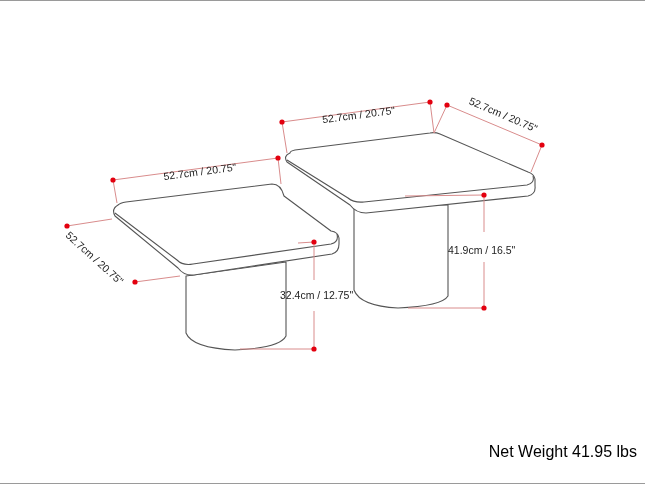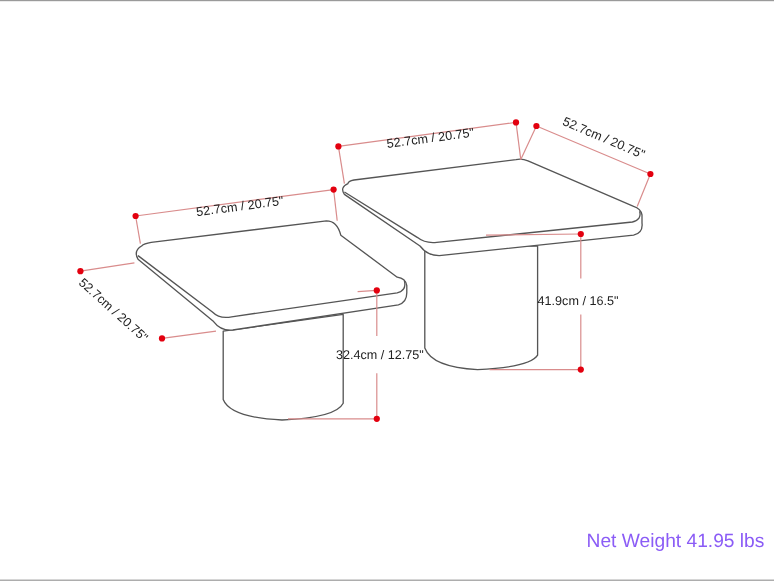--- a/index.html
+++ b/index.html
@@ -6,21 +6,21 @@
     body { width: 645px; height: 484px; position: relative; overflow: hidden; font-family: "Liberation Sans", sans-serif; }
     .frame { position: absolute; left: 0; top: 0; width: 645px; height: 484px; }
     .border-top { position: absolute; left: 0; top: 0; width: 645px; height: 1px; background: #9a9a9a; }
     .border-bottom { position: absolute; left: 0; top: 483px; width: 645px; height: 1px; background: #9a9a9a; }
     svg { position: absolute; left: 0; top: 0; }
     .outline { fill: #ffffff; stroke: #555555; stroke-width: 1.1; stroke-linejoin: round; }
     .edge { fill: none; stroke: #555555; stroke-width: 1.1; }
     .dim { fill: none; stroke: #d98c8c; stroke-width: 1; }
     .dot { fill: #e3000f; }
     .lbl { font-family: "Liberation Sans", sans-serif; font-size: 10.5px; fill: #222222; }
-    .weight { position: absolute; right: 8px; top: 443px; font-size: 16px; color: #8b5cf6; font-family: "Liberation Sans", sans-serif; }
+    .weight { position: absolute; right: 8px; top: 443px; font-size: 16px; color: #000000; font-family: "Liberation Sans", sans-serif; }
   </style>
 </head>
 <body>
 
 <div class="frame">
   <div class="border-top"></div>
 
   <svg width="645" height="484" viewBox="0 0 645 484">
 
     <g>

